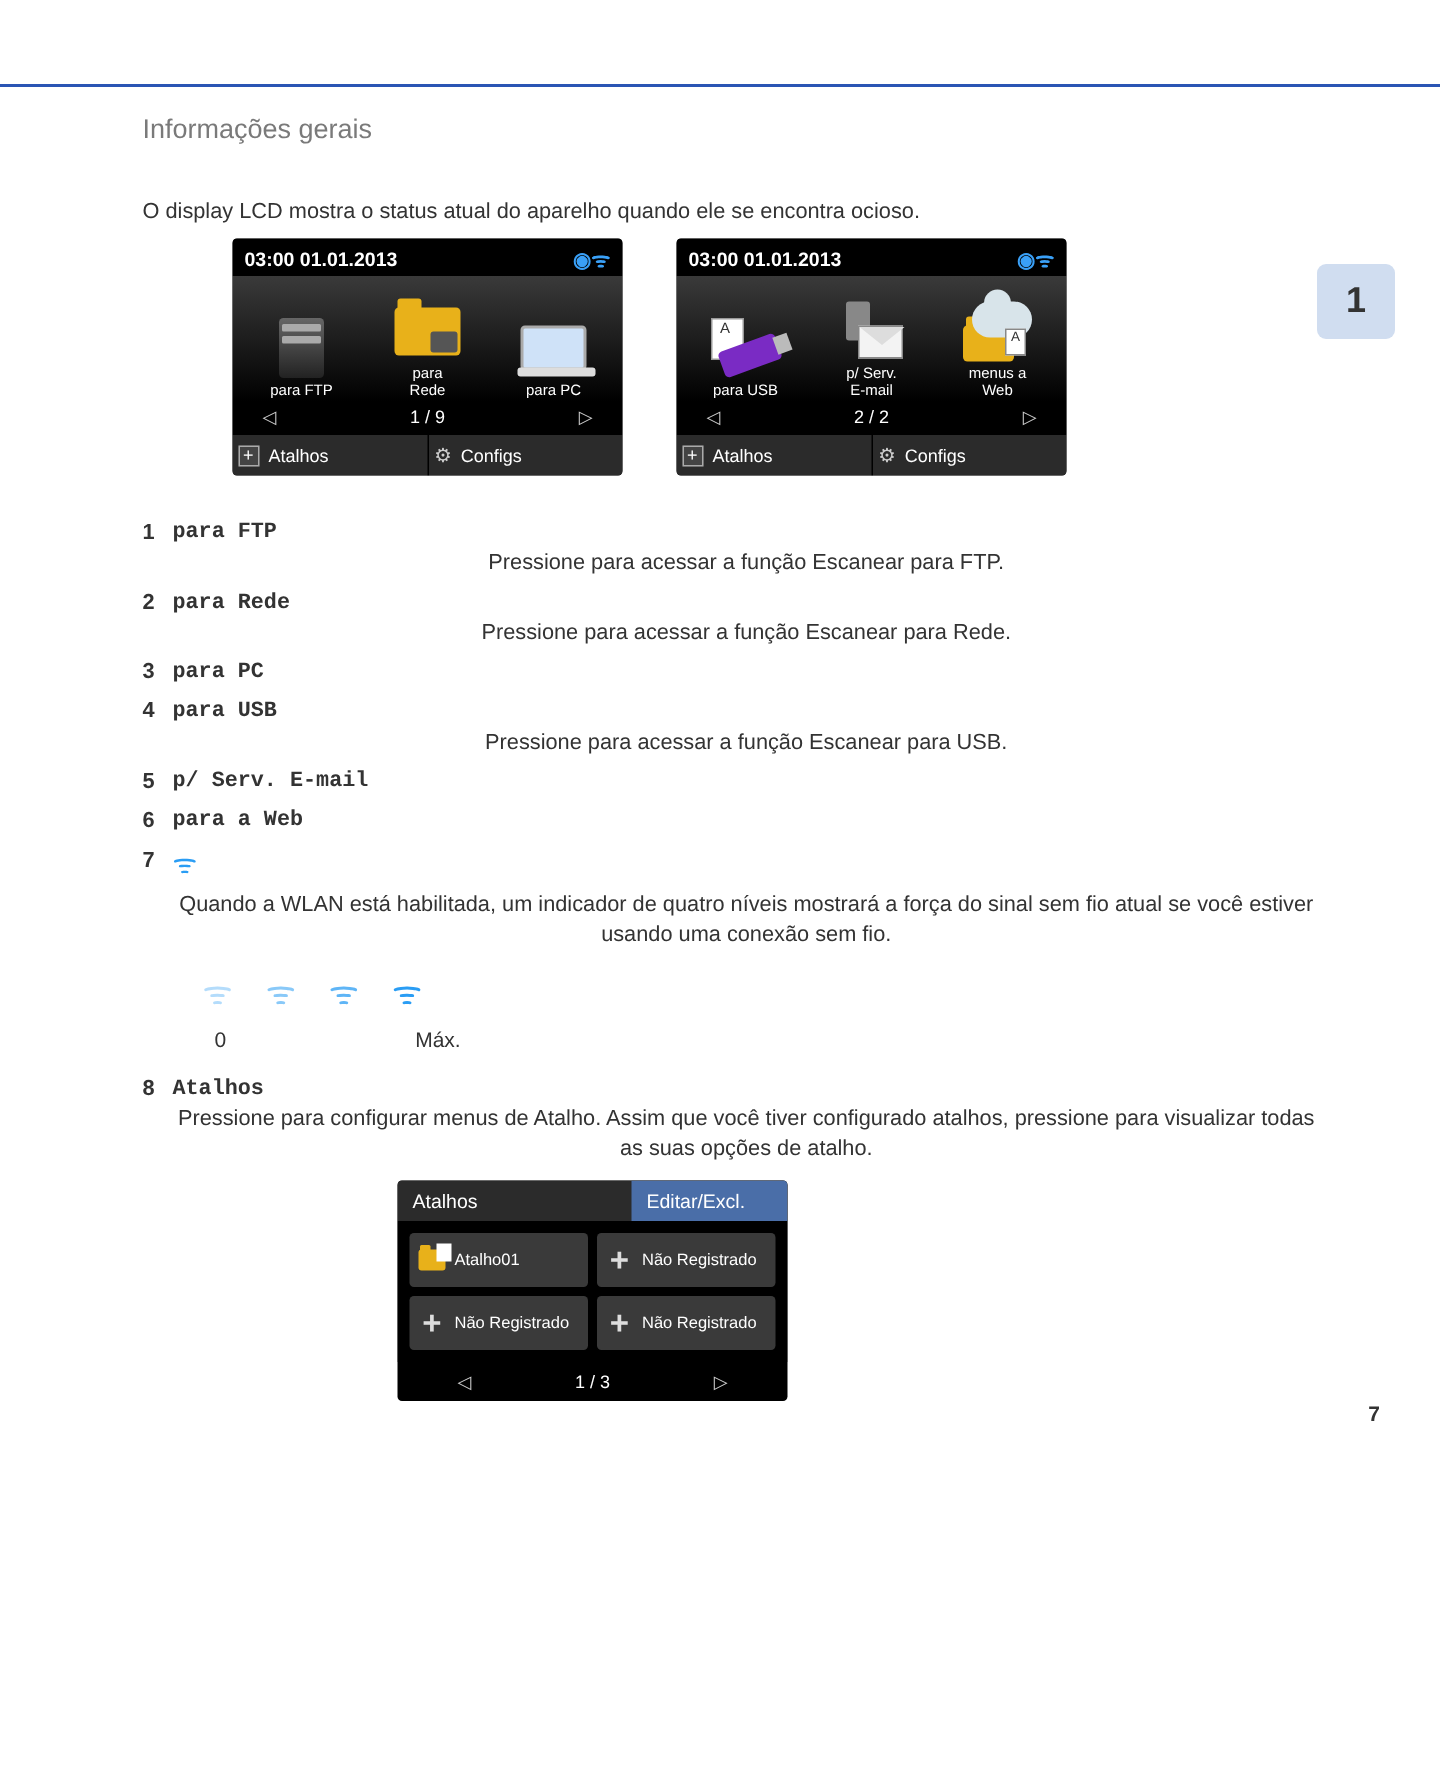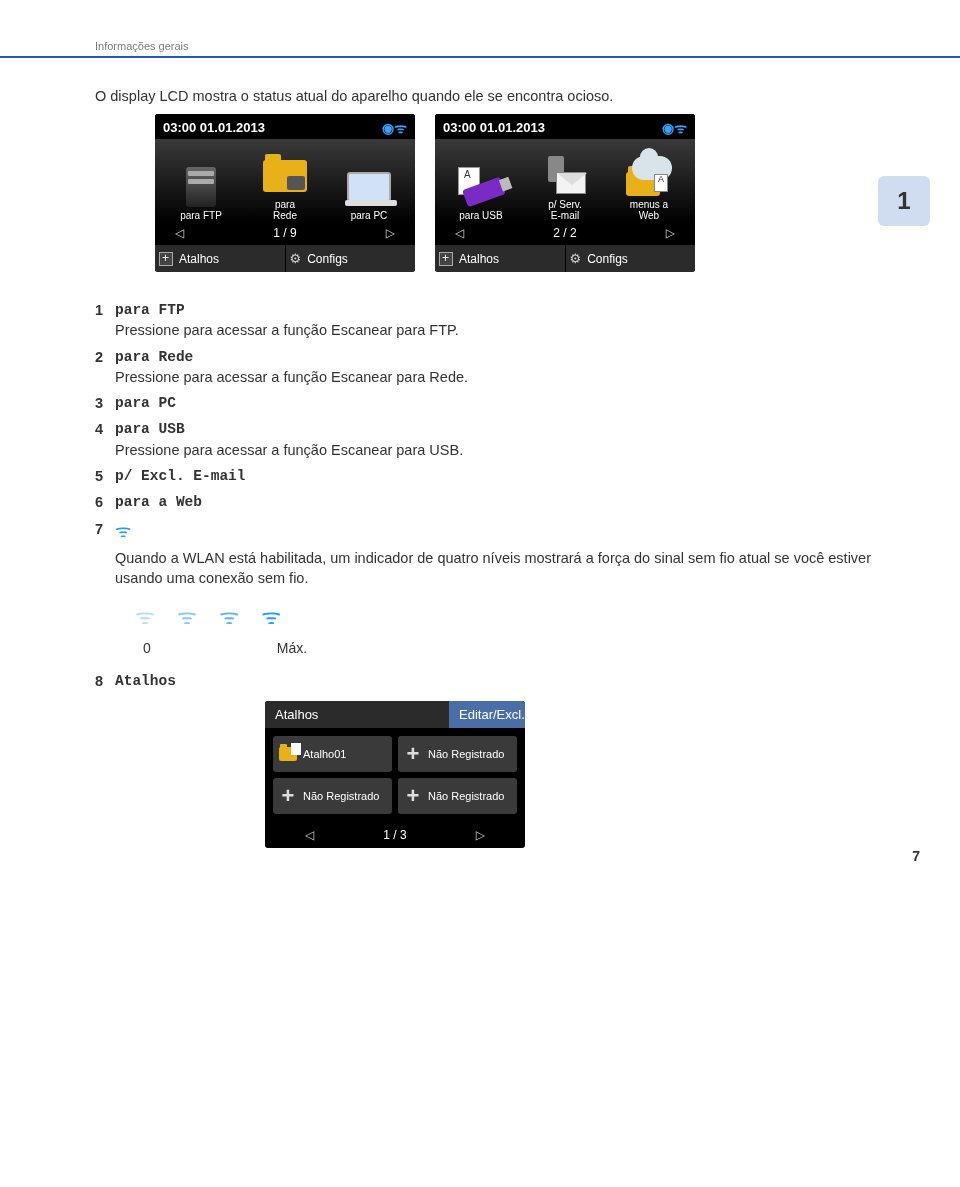--- a/index.html
+++ b/index.html
@@ -13,23 +13,24 @@
   }
   .top-rule {
     position: absolute;
     top: 56px;
     left: 0;
     width: 960px;
     height: 2px;
     background: #2a55b4;
   }
   .page-header {
-    font-size: 11px;
+    font-size: 18px;
     color: #7a7a7a;
     margin-bottom: 36px;
+    margin-top: 36px;
   }
   .intro {
     font-size: 14.5px;
     color: #333;
     margin-bottom: 10px;
   }
   .chapter-tab {
     position: absolute;
     right: 30px;
     top: 176px;
@@ -38,21 +39,21 @@
     background: #d0ddf0;
     border-radius: 6px;
     text-align: center;
     line-height: 50px;
     font-size: 24px;
     font-weight: bold;
     color: #333;
   }
   .screens-row {
     display: flex;
-    gap: 20px;
+    gap: 36px;
     margin: 10px 0 28px 60px;
   }
   .screen {
     width: 260px;
     background: #000;
     border-radius: 3px;
     overflow: hidden;
     font-size: 12px;
     color: #fff;
   }
@@ -150,21 +151,21 @@
   .gear-icon { color:#ccc; font-size:13px;}
   .desc-list {
     font-size: 14.5px;
     line-height: 1.4;
     color: #333;
   }
   .desc-list .item { margin-bottom: 6px; display:flex;}
   .desc-list .num { width: 20px; font-weight: bold; flex-shrink:0;}
   .desc-list .content { flex:1;}
   .desc-list .term { font-family: "Courier New", monospace; font-weight: bold; display:block;}
-  .desc-list .desc { display:block;}
+  .desc-list .desc { display:block;text-align:center;}
   .wifi-blue { color:#2a9df4; font-size:18px; display:inline-block; vertical-align:middle;}
   .wifi-row {
     display: flex;
     gap: 22px;
     align-items: center;
     margin: 14px 0 6px 20px;
   }
   .wifi-glyph {
     font-size: 22px;
     color: #2a9df4;
@@ -178,21 +179,21 @@
     margin: 10px 0 0 170px;
     background:#000;
     border-radius:3px;
     overflow:hidden;
     color:#fff;
     font-size:12px;
   }
   .atalhos-top { display:flex; background:#2b2b2b;}
   .atalhos-top > div { padding:6px 10px; font-size:13px;}
   .atalhos-top .lbl { flex:1;}
-  .atalhos-top .edit { background:#4a6ea8; width:76px;}
+  .atalhos-top .edit { background:#4a6ea8; width:104px;}
   .atalhos-grid {
     display:grid;
     grid-template-columns: 1fr 1fr;
     gap:6px;
     padding:8px;
     background:#000;
   }
   .atalhos-cell {
     background:#3a3a3a;
     border-radius:3px;
@@ -361,21 +362,21 @@
   <div class="item">
       <span class="num">4</span>
       <span class="content">
         <span class="term">para USB</span>
         <span class="desc">Pressione para acessar a função Escanear para USB.</span>
       </span>
     </div>
   <div class="item">
       <span class="num">5</span>
       <span class="content">
-        <span class="term">p/ Excl. E-mail</span>
+        <span class="term">p/ Serv. E-mail</span>
       </span>
     </div>
   <div class="item">
       <span class="num">6</span>
       <span class="content">
         <span class="term">para a Web</span>
       </span>
     </div>
 
   <div class="item">
@@ -393,20 +394,21 @@
         <span>0</span>
         <span>Máx.</span>
       </div>
     </span>
   </div>
 
   <div class="item">
     <span class="num">8</span>
     <span class="content">
       <span class="term">Atalhos</span>
+      <span class="desc">Pressione para configurar menus de Atalho. Assim que você tiver configurado atalhos, pressione para visualizar todas as suas opções de atalho.</span>
     </span>
   </div>
 </div>
 
 <div class="atalhos-screen">
   <div class="atalhos-top">
     <div class="lbl">Atalhos</div>
     <div class="edit">Editar/Excl.</div>
   </div>
   <div class="atalhos-grid">

